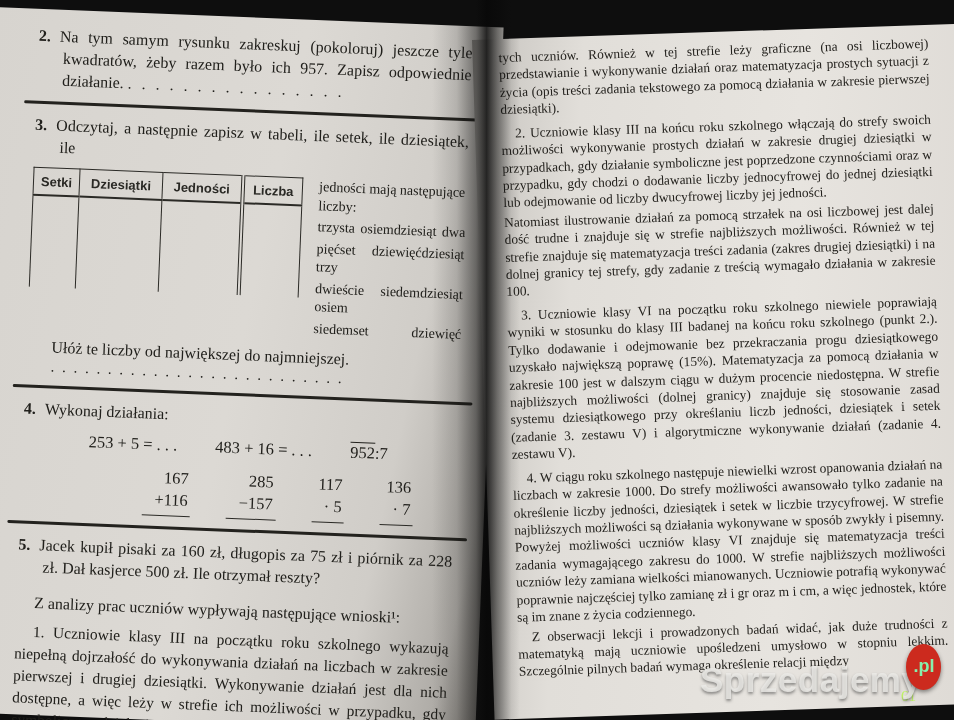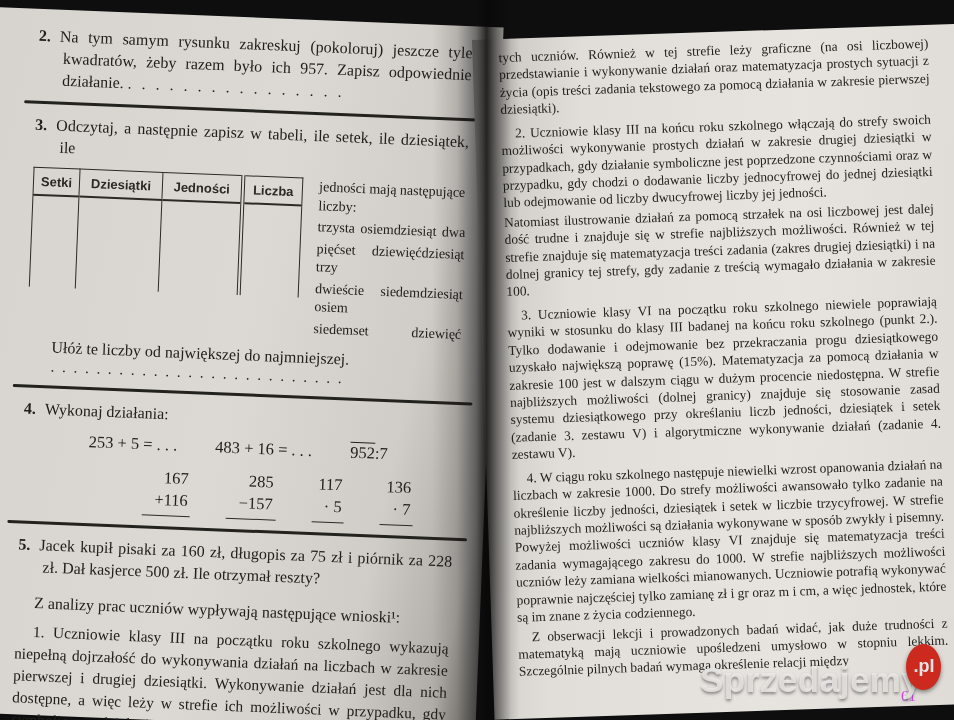--- a/index.html
+++ b/index.html
@@ -53,32 +53,32 @@
   .col-row { display:flex; gap:36px; margin:12px 0 4px 122px; }
   .colop { text-align:right; font-size:16.5px; line-height:1.35; }
   .colop .bot { border-bottom:1.7px solid #2b2a26; padding:0 3px 3px 12px; }
   .colop .top { padding-right:3px; }
   .analysis { font-size:16px; text-indent:18px; margin:16px 0 0 0; }
   .concl { font-size:15.5px; line-height:1.42; text-align:justify; text-indent:18px; margin:9px 0 0 0; }
   
   .rp-inner p { font-size:13.4px; line-height:1.3; text-align:justify; margin:0 0 2px 0; }
   .rp-inner p.ind { text-indent:14px; }
   .rp-inner p.gap { margin-top:6px; }
-  .page-num { position:absolute; left:901px; top:688px; z-index:4; font-size:15px; color:#d946ef; font-family:"Liberation Serif", serif; }
+  .page-num { position:absolute; left:901px; top:688px; z-index:4; font-size:15px; color:#bef264; font-family:"Liberation Serif", serif; }
   
   .watermark { position:absolute; left:700px; top:660px; z-index:10; font-family:"Liberation Sans", sans-serif; white-space:nowrap; }
   .wm-text {
     font-size:35px; font-weight:bold; letter-spacing:0.5px;
     color:rgba(236,234,231,0.82);
     text-shadow:0 2px 3px rgba(45,45,45,0.5), 0 0 1px rgba(255,255,255,0.35);
   }
   .wm-badge {
     display:inline-flex; align-items:center; justify-content:center;
     width:35px; height:46px; border-radius:50%;
-    background:#cc2a1e; color:#e5e5e5; font-size:18px; font-weight:bold;
+    background:#cc2a1e; color:#86efac; font-size:18px; font-weight:bold;
     position:relative; top:-20px; margin-left:-15px;
     box-shadow:0 2px 4px rgba(0,0,0,0.45);
   }
 </style>
 </head>
 <body>
 
 <div class="photo">
 
   <div class="left-page">

